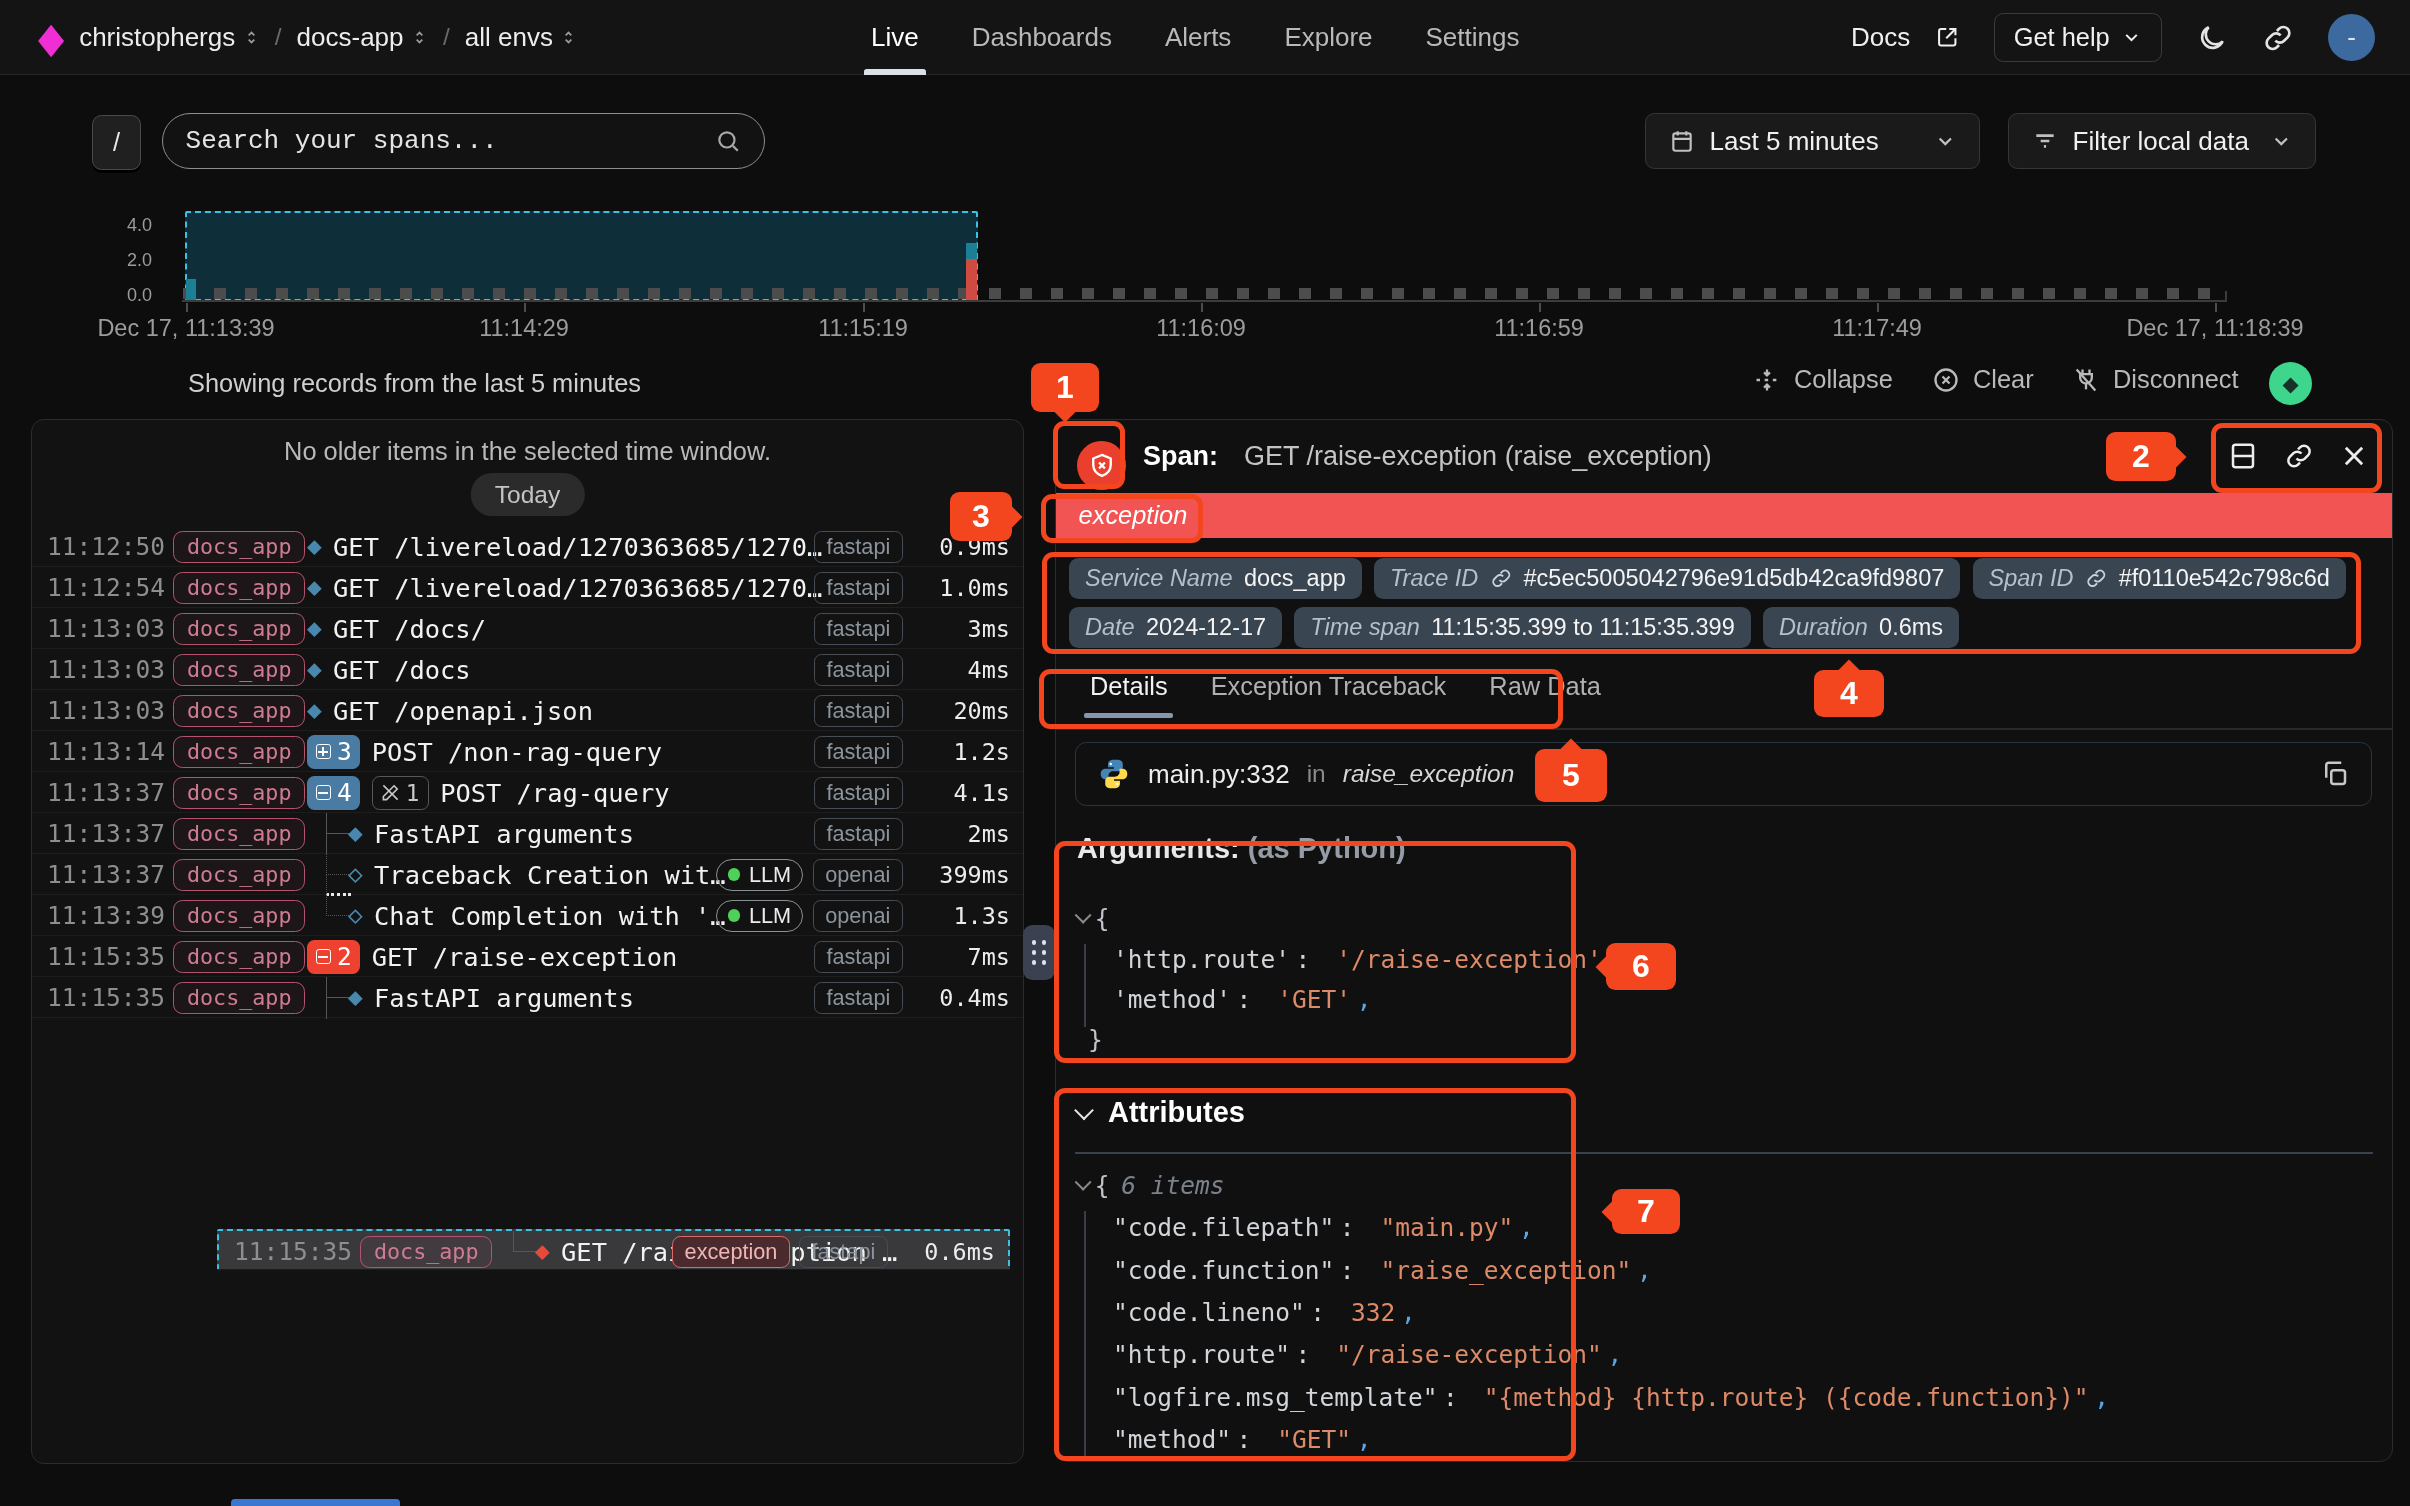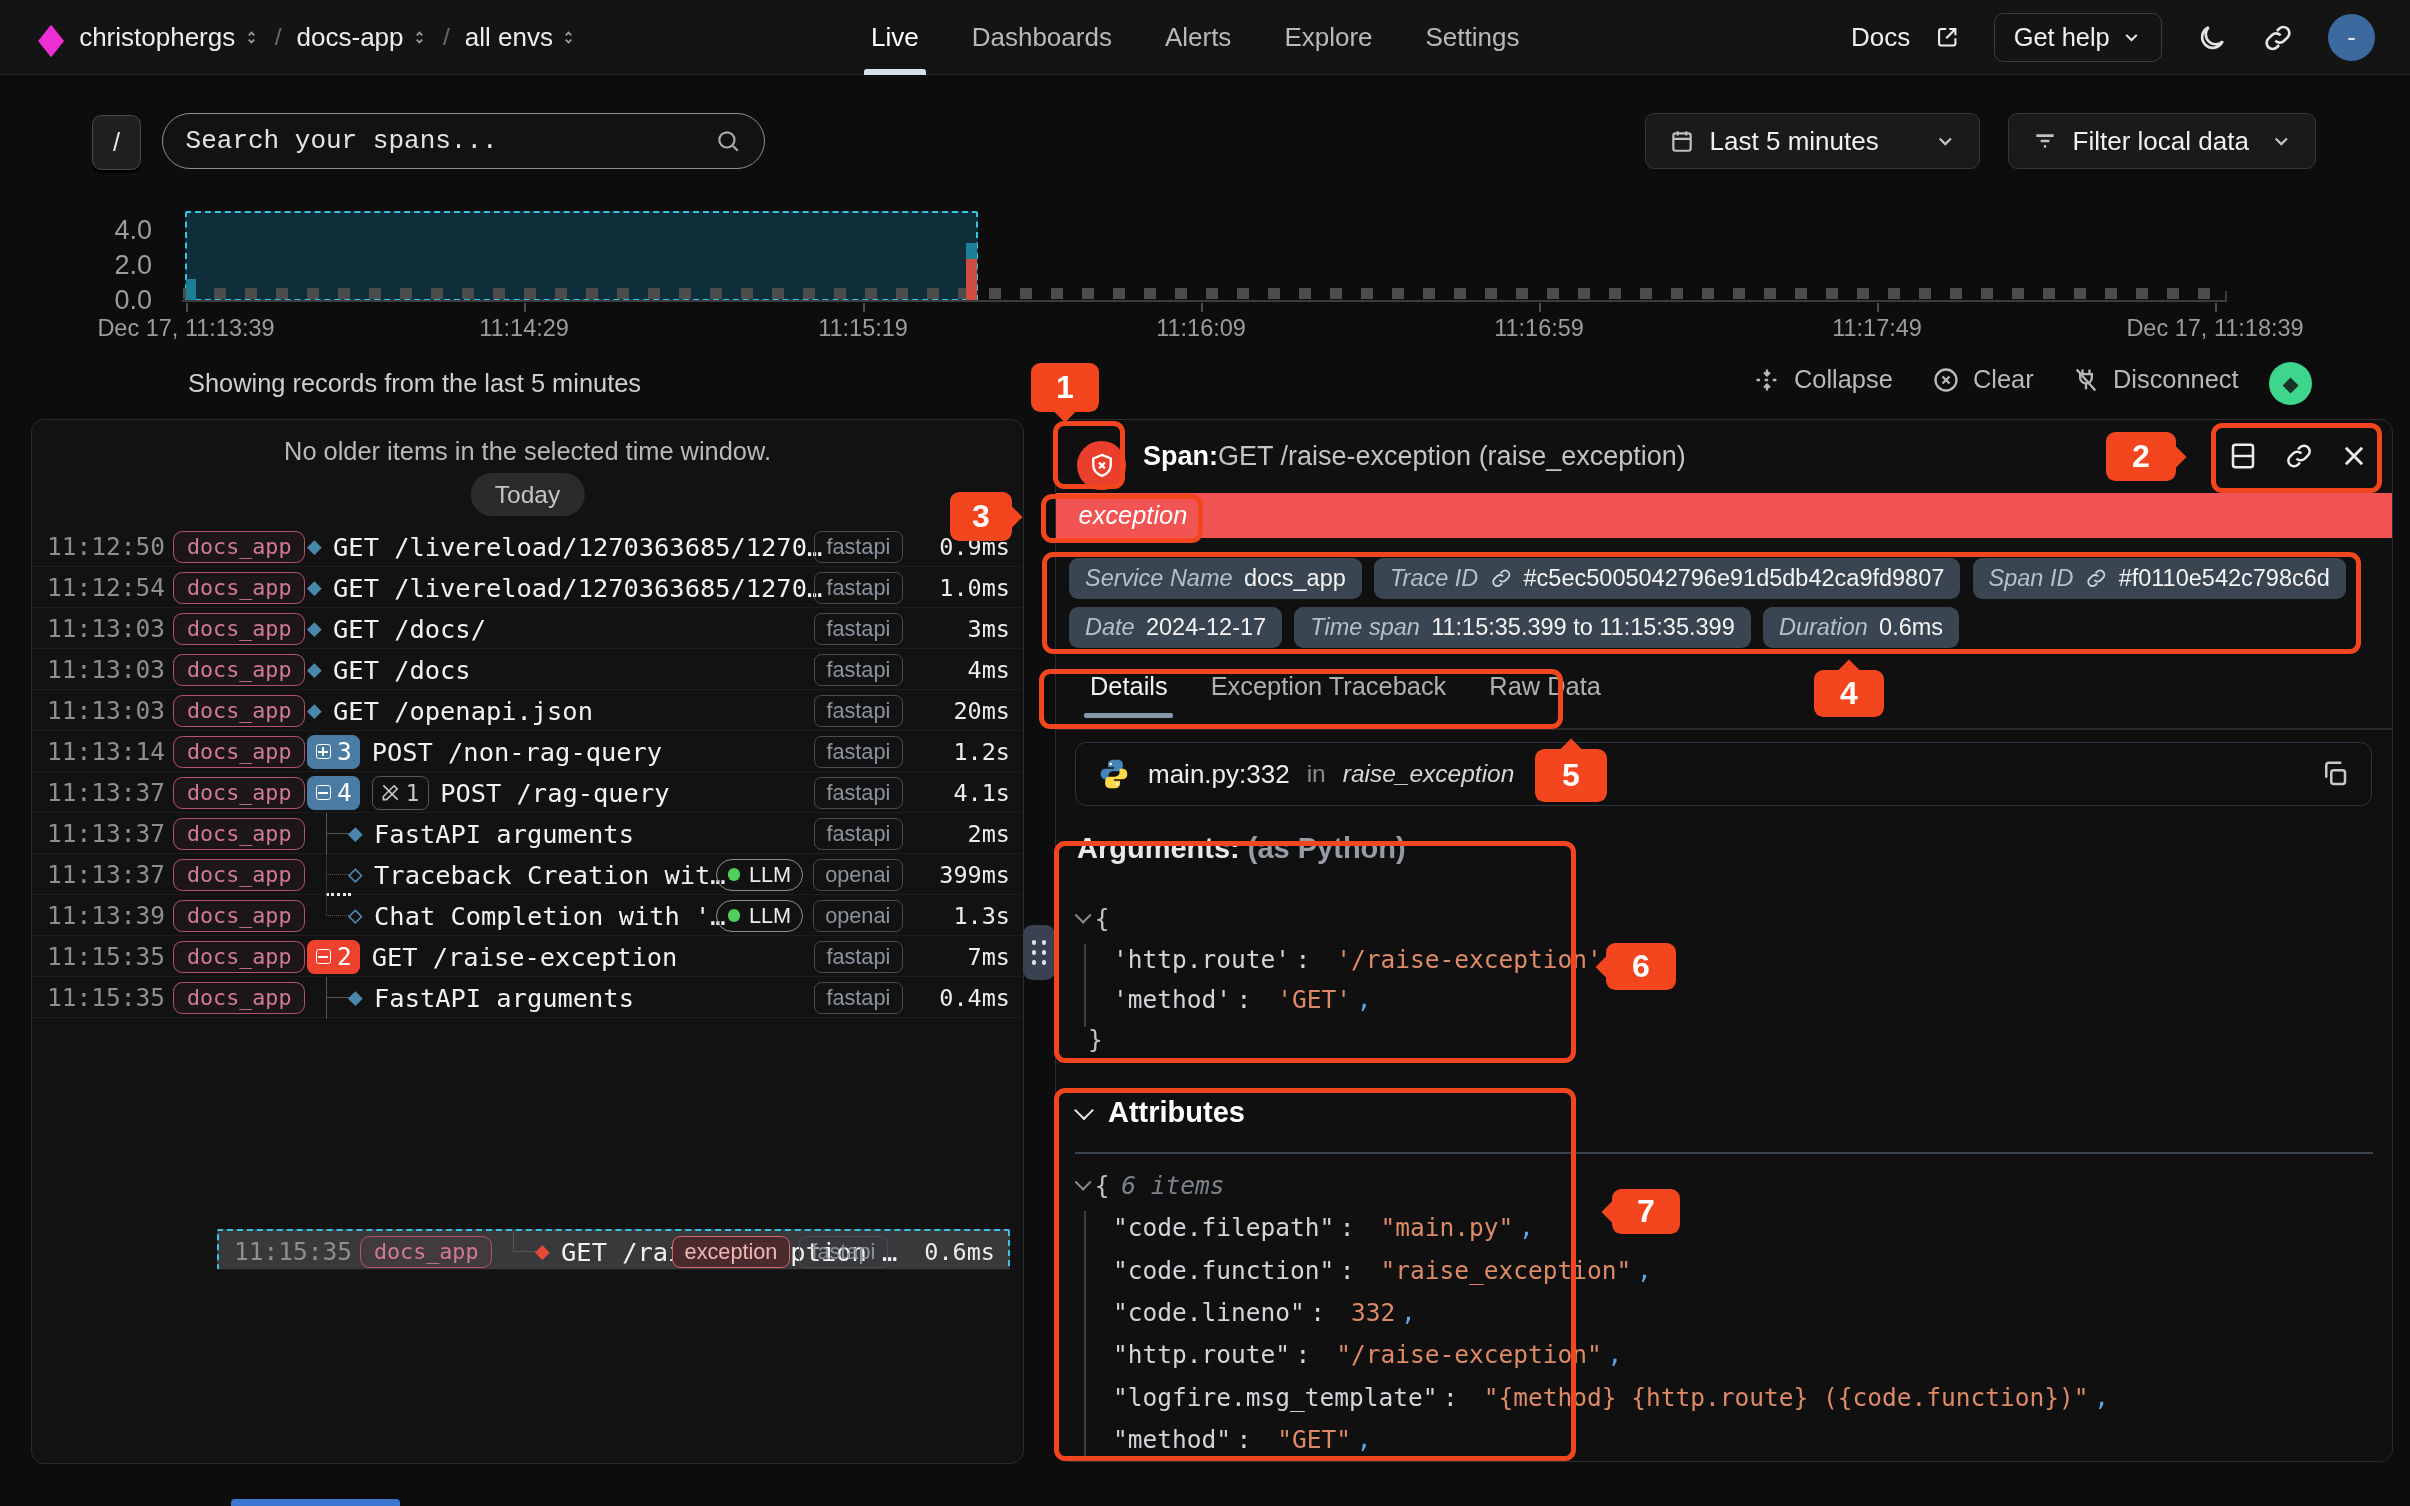--- a/index.html
+++ b/index.html
@@ -33,21 +33,21 @@
   .avatar{width:47px;height:47px;border-radius:50%;background:#3d6a9e;color:#dce6f2;display:flex;align-items:center;justify-content:center;font-size:26px;cursor:pointer}
   
   .slashkey{left:92px;top:115px;width:49px;height:55px;border:1.9px solid #4a4a4a;border-radius:9.4px;background:#202020;display:flex;align-items:center;justify-content:center;font-size:25.4px;color:#e8e8e8;box-shadow:0 2.8px 0 #000}
   .search{left:162px;top:113px;width:603px;height:56px;border:1.9px solid #8f8f8f;border-radius:28px;background:#121212;display:flex;align-items:center;padding:0 22.6px}
   .search input{flex:1;background:transparent;border:none;outline:none;color:#f0f0f0;font-size:26px;font-family:Liberation Mono, monospace}
   .search input::placeholder{color:#f0f0f0;opacity:.95}
   .search .sicon{color:#a8a8a8}
   .toolbtn{top:113px;height:56px;border:1.9px solid #363636;border-radius:9.4px;background:#1a1a1a;display:flex;align-items:center;gap:15px;padding:0 22.6px;font-size:26px;color:#f0f0f0;cursor:pointer}
   .toolbtn .ticon{color:#c0c0c0}
   
-  .ylab{position:absolute;left:90px;width:62px;text-align:right;font-size:27px;color:#9c9c9c}
+  .ylab{position:absolute;left:90px;width:62px;text-align:right;font-size:18px;color:#9c9c9c}
   .sel{left:185px;top:211px;width:793px;height:90px;background:#0e2e39;border:2.8px dashed #3ac2e4;border-radius:1.9px}
   .tickstrip{left:183px;top:288px;width:2032px;height:11.3px;background:repeating-linear-gradient(90deg,#4c4c4c 0 12.2px,transparent 12.2px 31px)}
   .bar{position:absolute}
   .axis{left:182px;top:300px;width:2045px;height:1.9px;background:#3c3c3c}
   .axiscap{left:2225px;top:291px;width:1.9px;height:11.3px;background:#3c3c3c}
   .xtick{position:absolute;top:303px;width:1.9px;height:9.4px;background:#4c4c4c}
   .xlab{position:absolute;top:315px;transform:translateX(-50%);font-size:23.5px;color:#9c9c9c;white-space:nowrap}
   
   .showing{left:188px;top:369px;font-size:25.4px;color:#cfcfcf}
   .ctl{top:365px;display:flex;align-items:center;gap:13px;font-size:25.4px;color:#b9b9b9;cursor:pointer}
@@ -79,21 +79,21 @@
   .right{position:absolute;right:13px;top:0;height:41px;display:flex;align-items:center;gap:9.4px}
   .dur{font-size:23.5px;color:#ececec;min-width:98px;text-align:right}
   .pill{height:32px;display:flex;align-items:center;border-radius:7.5px;padding:0 11.3px;font-family:Liberation Sans, sans-serif;font-size:21.7px}
   .pill.tag{border:1.9px solid var(--tagbrd);color:var(--tagtxt)}
   .pill.llm{border:1.9px solid #8b9096;border-radius:17px;color:#ececec;gap:8.5px}
   .pill.llm .dot{width:12.2px;height:12.2px;border-radius:50%;background:#4fd058}
   .pill.exc{border:1.9px solid #d96a6a;background:#4b2a2e;color:#efb6b6;border-radius:8.5px}
   
   #detail{left:1055px;top:419px;width:1338px;height:1043px;background:var(--panel2);border:1.9px solid var(--border);border-radius:13px;overflow:hidden}
   .shield{position:absolute;left:21px;top:21px;width:49px;height:49px;border-radius:50%;background:#ea3f2c;display:flex;align-items:center;justify-content:center;color:#fff}
-  .dtitle{position:absolute;left:87px;top:0;height:72px;display:flex;align-items:center;gap:0;font-size:27px}
+  .dtitle{position:absolute;left:87px;top:0;height:72px;display:flex;align-items:center;gap:26px;font-size:27px}
   .dtitle b{color:#fff}
   .dtitle .rest{color:#c4c4c4}
   .hicons{position:absolute;right:24.5px;top:0;height:72px;display:flex;align-items:center;gap:26px;color:#ececec}
   .hicons>*{cursor:pointer}
   .banner{position:absolute;left:0;right:0;top:73px;height:45px;background:var(--banner);display:flex;align-items:center;padding:0 22.6px}
   .banner span{font-style:italic;font-size:25.4px;color:#fff}
   .tagrow{position:absolute;left:13px;display:flex;gap:12.2px}
   .tagpill{height:41px;background:#3a4552;border-radius:9.4px;display:flex;align-items:center;gap:11.3px;padding:0 16px}
   .tagpill .lab{font-style:italic;font-size:23.5px;color:#b6c0cc}
   .tagpill .val{font-size:23.5px;color:#f4f4f4}

